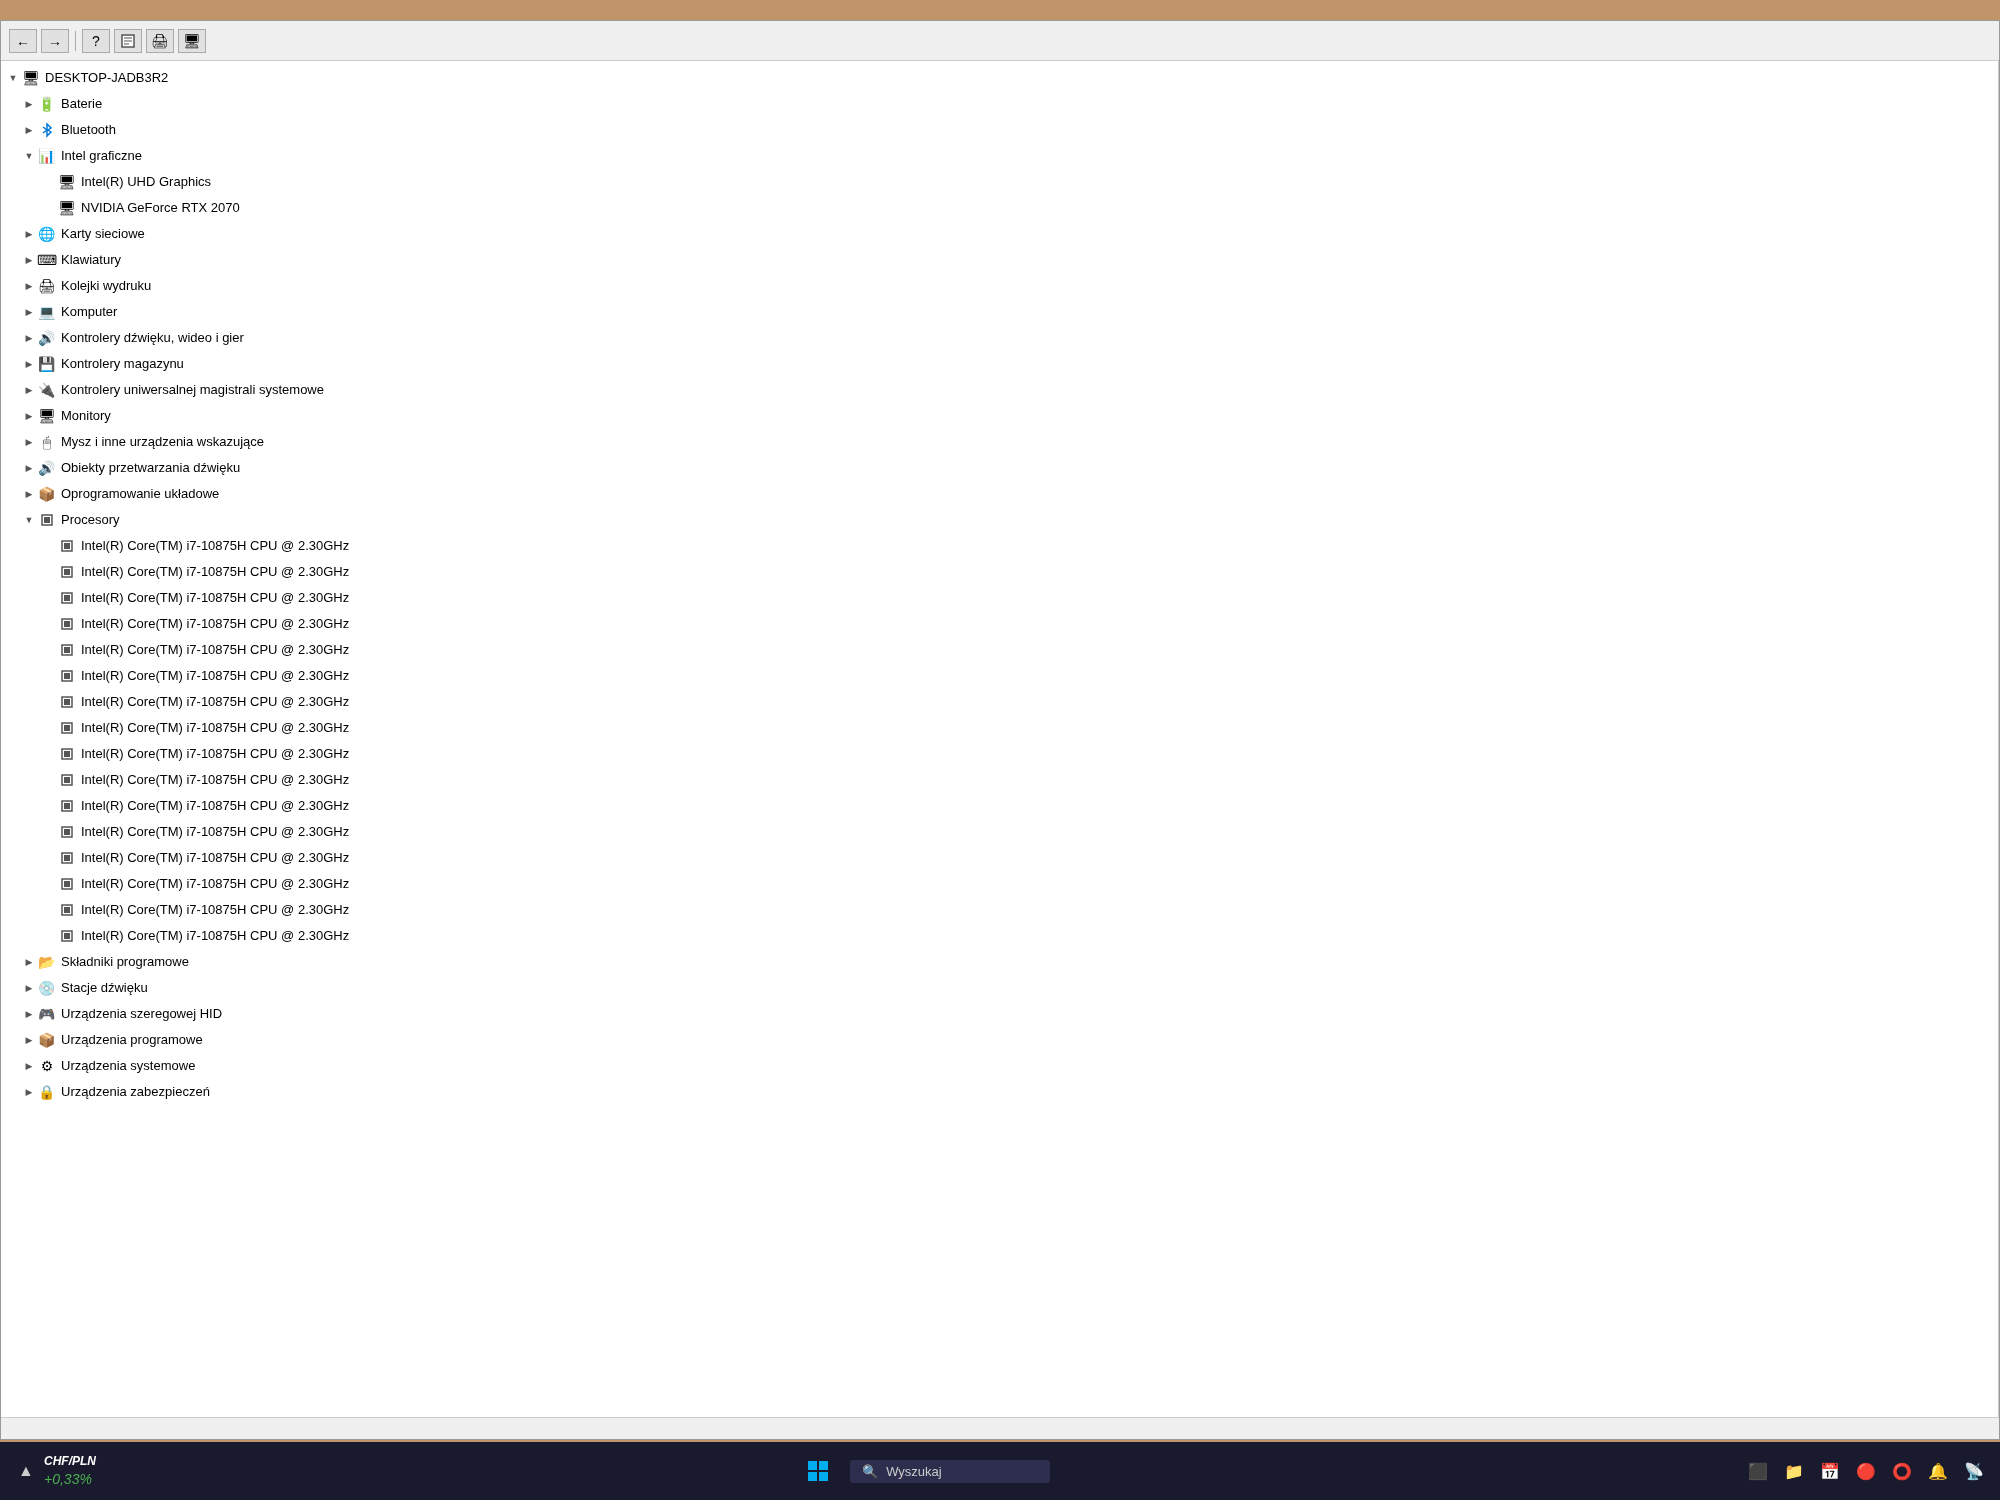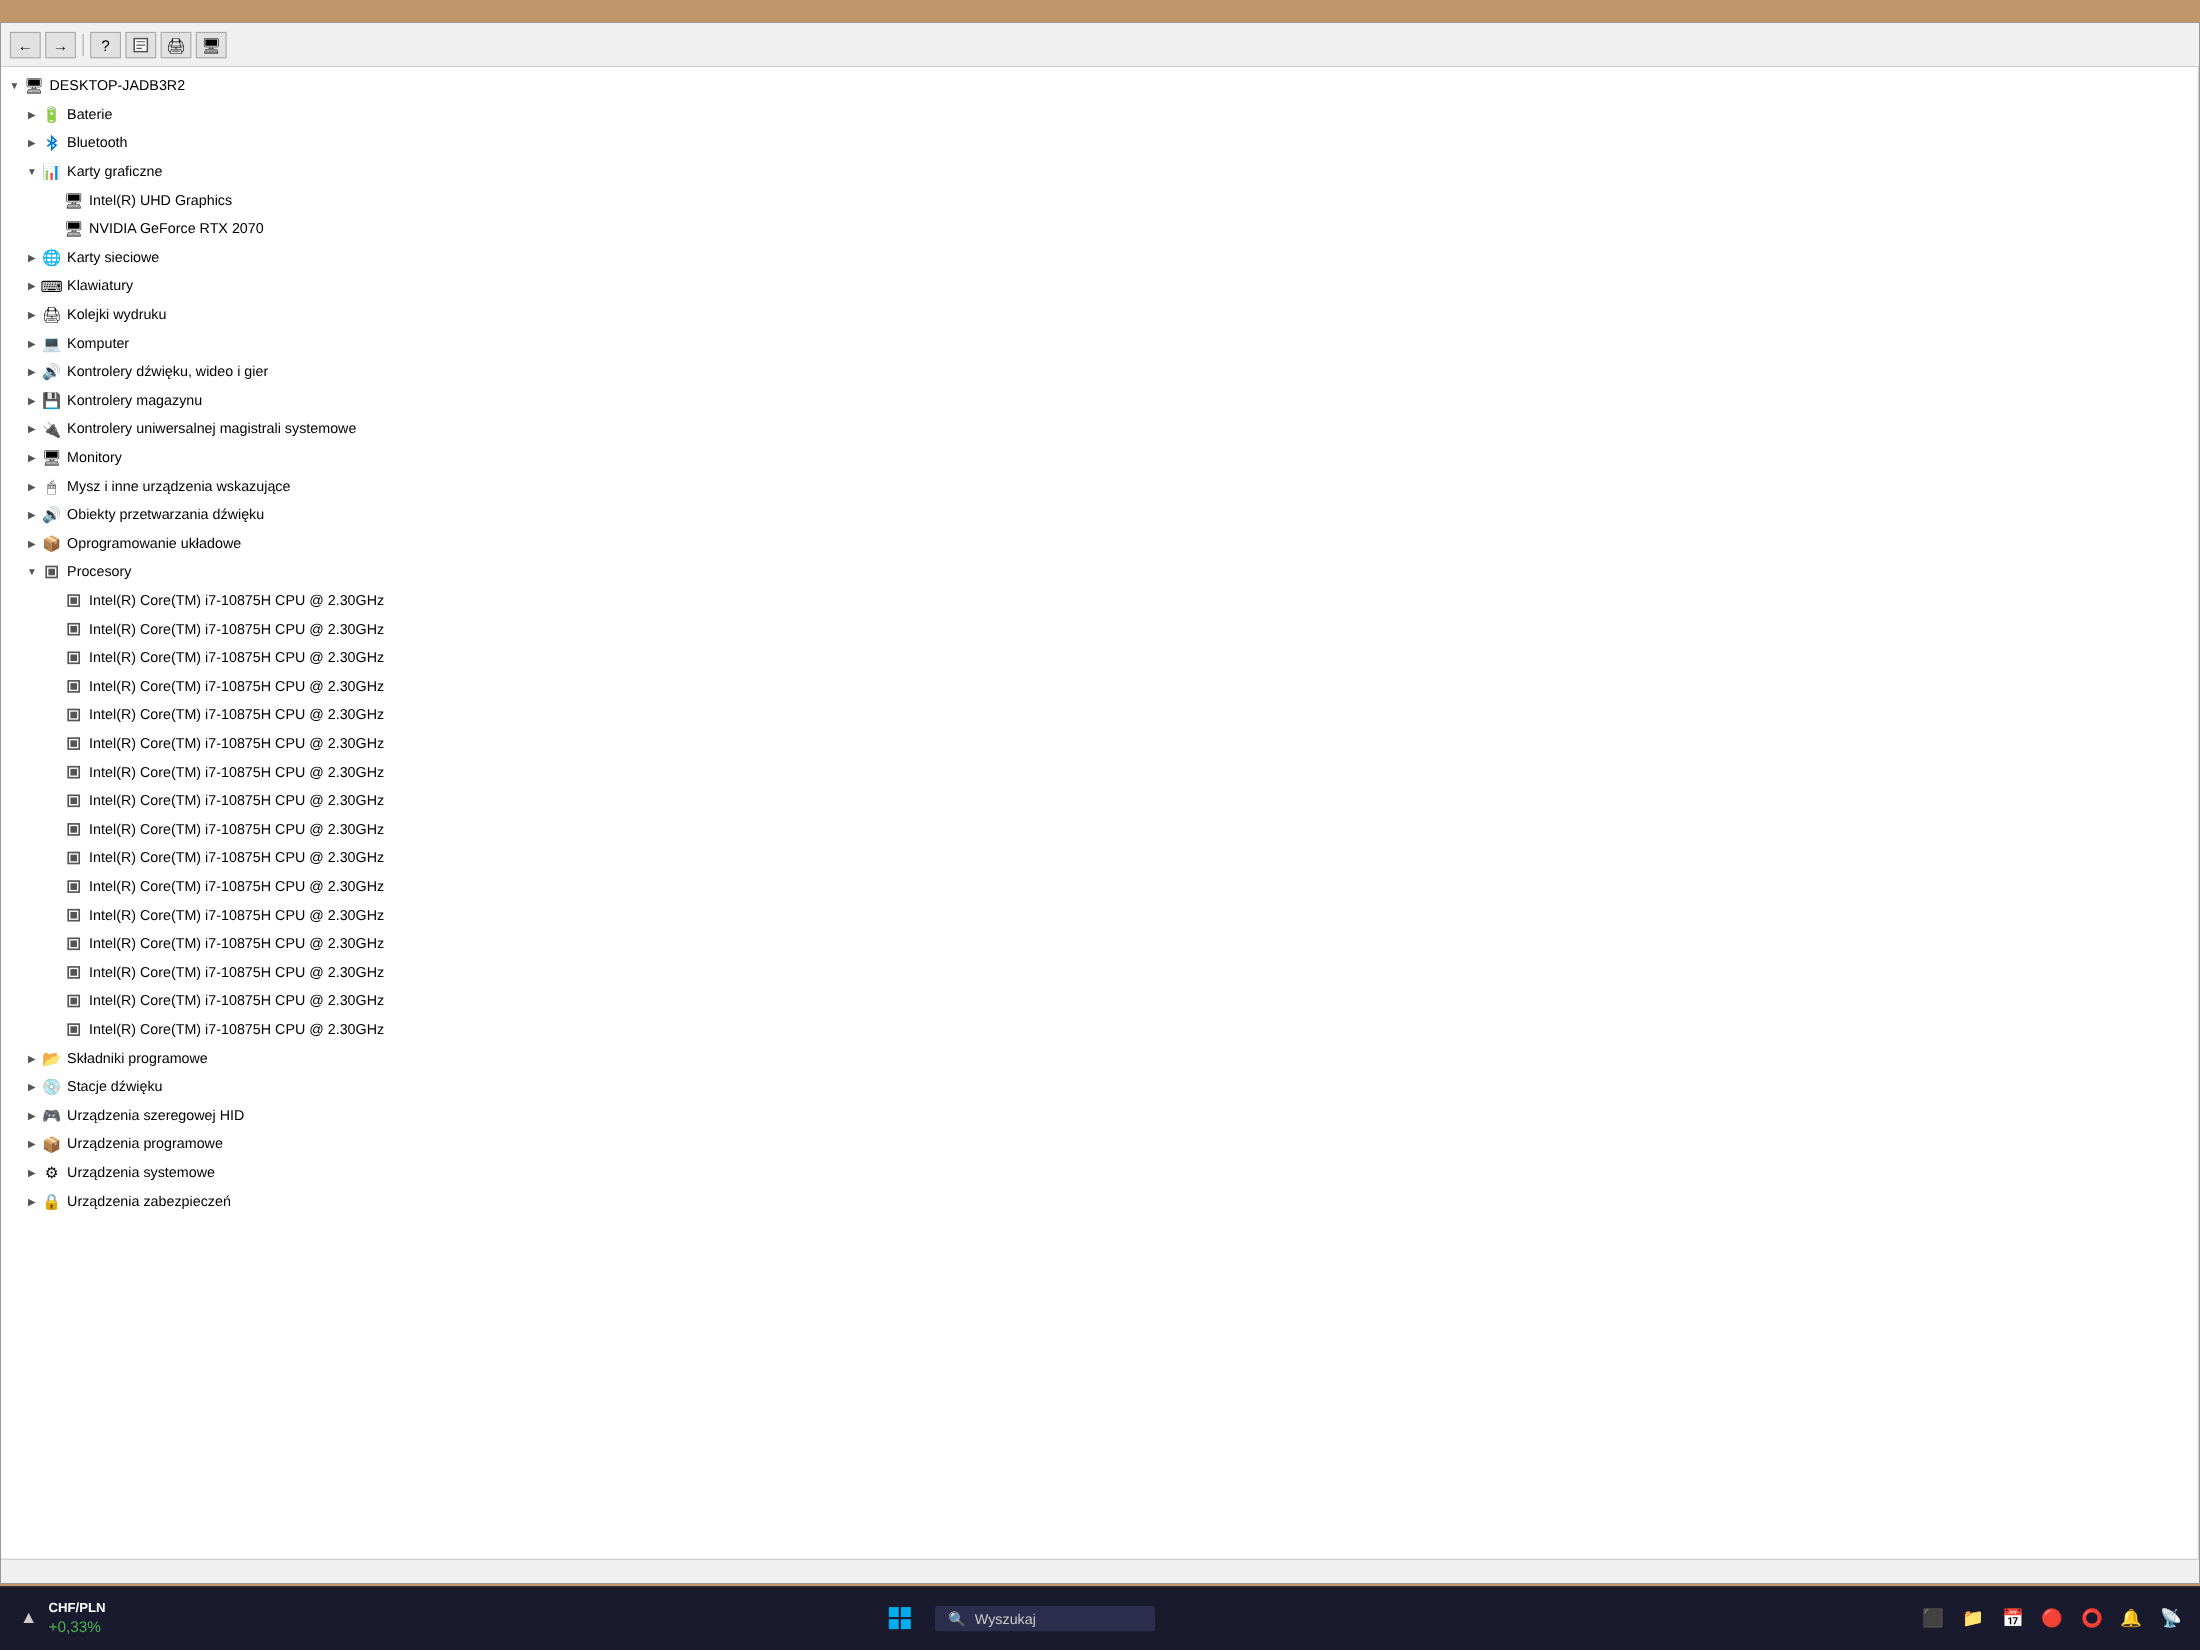--- a/index.html
+++ b/index.html
@@ -127,20 +127,21 @@
       gap: 4px;
     }
 
     .currency-display {
       display: flex;
       flex-direction: column;
       color: white;
       font-size: 11px;
       line-height: 1.3;
       margin-right: 8px;
+      font-style: italic;
     }
 
     .currency-pair {
       font-weight: bold;
       font-size: 12px;
     }
 
     .currency-change {
       color: #4caf50;
       font-size: 14px;
@@ -286,21 +287,21 @@
               <line x1="8" y1="8" x2="4" y2="11" stroke="#0078d7" stroke-width="1.5"></line>
             </svg>
           </span>
           <span class="tree-label">Bluetooth</span>
         </div>
         <div class="tree-item indent-1">
           <span class="tree-toggle">
             <span style="font-size:9px;color:#555">▼</span>
           </span>
           <span class="tree-icon">📊</span>
-          <span class="tree-label">Karty graficzne</span>
+          <span class="tree-label">Intel graficzne</span>
         </div>
         <div class="tree-item indent-2">
           <span class="tree-toggle">
             <span style="font-size:9px;color:transparent">▶</span>
           </span>
           <span class="tree-icon">🖥</span>
           <span class="tree-label">Intel(R) UHD Graphics</span>
         </div>
         <div class="tree-item indent-2">
           <span class="tree-toggle">

